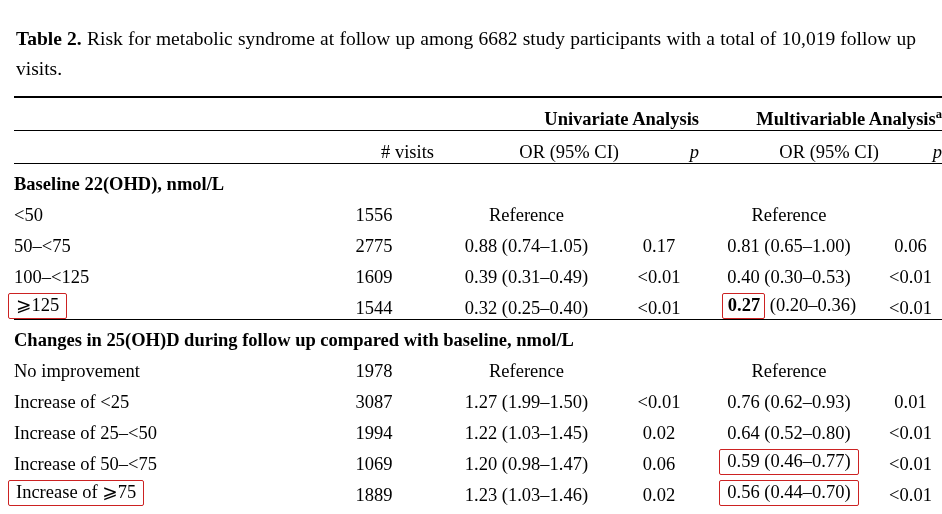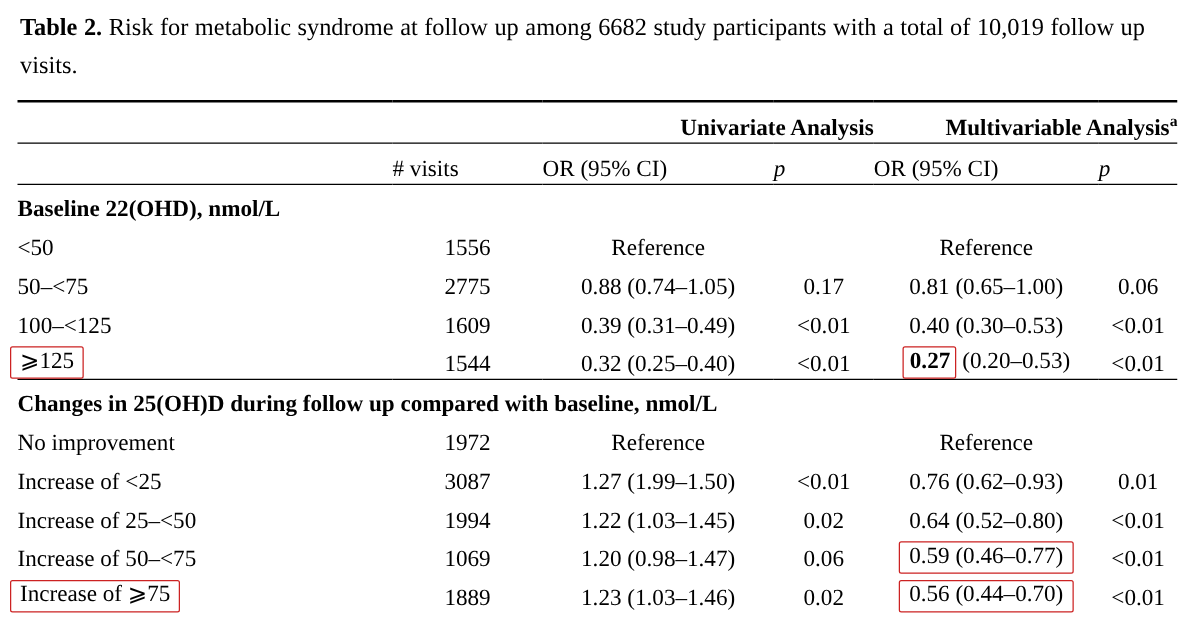--- a/index.html
+++ b/index.html
@@ -12,21 +12,21 @@
     height: 514px;
     font-family: "Liberation Serif", serif;
     color: #000000;
     overflow: hidden;
   }
   .page {
     position: relative;
     width: 942px;
     height: 466px;
     box-sizing: border-box;
-    padding: 8px 10px 0 14px;
+    padding: 24px 10px 0 14px;
   }
   
   .caption {
     font-size: 19.5px;
     line-height: 1.55;
     text-align: justify;
     text-justify: inter-word;
     margin: 0 16px 0 2px;
   }
   .caption .lbl {
@@ -55,21 +55,21 @@
     padding-top: 4px;
   }
   .grouphdr {
     text-align: right;
     font-weight: bold;
   }
   .colhdr-row td {
     height: 32px;
     padding-top: 3px;
     padding-bottom: 2px;
-    text-align: left;
+    text-align: right;
   }
   .colhdr-row td.lab { text-align: left; }
   .ital { font-style: italic; }
   tr.data td {
     height: 31px;
   }
   td.lab {
     text-align: left;
     padding-left: 2px;
   }
@@ -169,30 +169,30 @@
         <td class="est">0.39 (0.31–0.49)</td>
         <td class="p">&lt;0.01</td>
         <td class="est">0.40 (0.30–0.53)</td>
         <td class="p">&lt;0.01</td>
       </tr>
       <tr class="data">
         <td class="lab indent1"><span class="boxwrap">⩾125</span></td>
         <td class="num">1544</td>
         <td class="est">0.32 (0.25–0.40)</td>
         <td class="p">&lt;0.01</td>
-        <td class="est"><span class="boxwrap tight">0.27</span><span> (0.20–0.53)</span></td>
+        <td class="est"><span class="boxwrap tight">0.27</span><span> (0.20–0.36)</span></td>
         <td class="p">&lt;0.01</td>
       </tr>
 
       <tr class="rule-mid data">
         <td class="lab sec" colspan="6">Changes in 25(OH)D during follow up compared with baseline, nmol/L</td>
       </tr>
       <tr class="data">
         <td class="lab indent1">No improvement</td>
-        <td class="num">1972</td>
+        <td class="num">1978</td>
         <td class="est">Reference</td>
         <td class="p"></td>
         <td class="est">Reference</td>
         <td class="p"></td>
       </tr>
       <tr class="data">
         <td class="lab indent1">Increase of &lt;25</td>
         <td class="num">3087</td>
         <td class="est">1.27 (1.99–1.50)</td>
         <td class="p">&lt;0.01</td>

